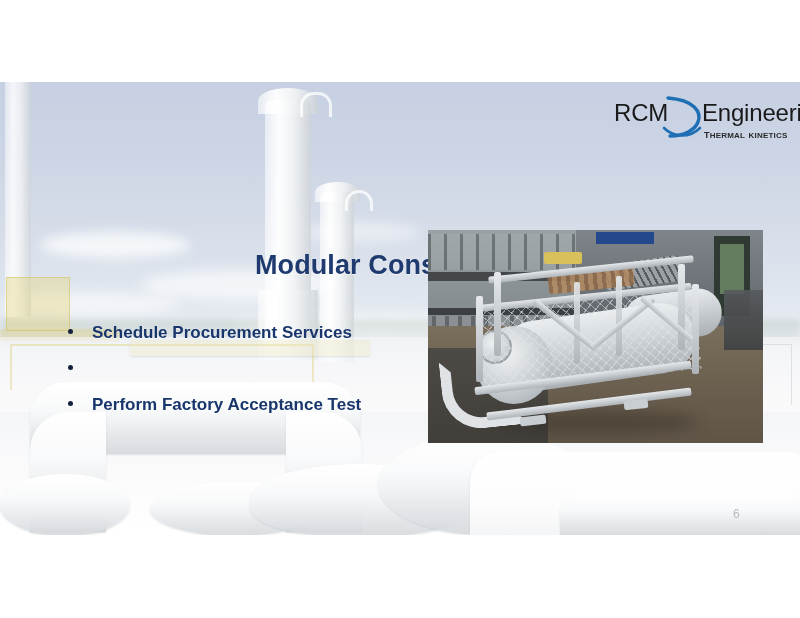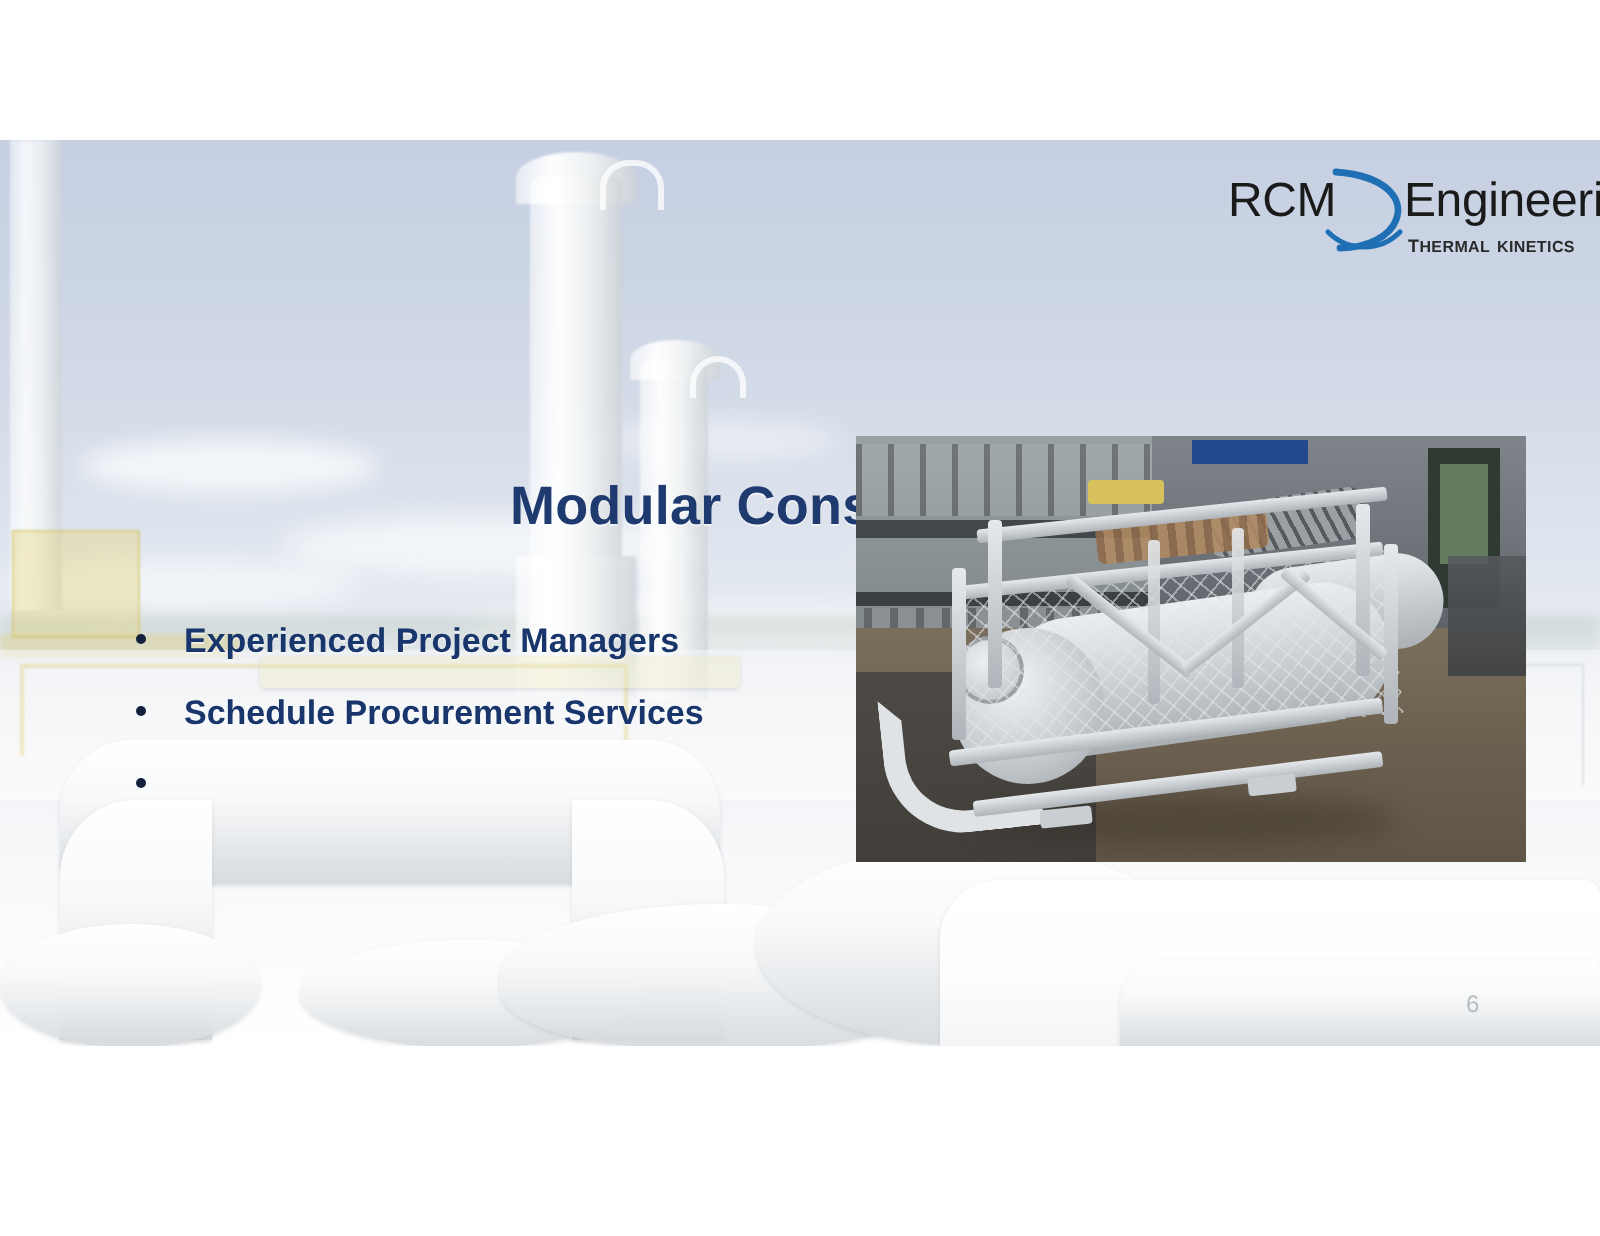--- a/index.html
+++ b/index.html
@@ -11,21 +11,21 @@
     width: 800px;
     height: 618px;
     overflow: hidden;
     font-family: "Liberation Sans", sans-serif;
   }
 
   
   .slide {
     position: absolute;
     left: 0;
-    top: 70px;
+    top: 82px;
     width: 800px;
     height: 453px;
     overflow: hidden;
     background: #ccd4e4;
   }
 
   
   .bg-sky {
     position: absolute;
     left: 0; top: 0;
@@ -486,28 +486,28 @@
     </svg>
     <span class="logo-eng">Engineering</span>
     <span class="logo-tk">Thermal Kinetics</span>
   </div>
 
   <div class="title">Modular Construction</div>
 
   <div class="bullets">
     <div class="bullet-row">
       <span class="bullet-dot"></span>
-      <span class="bullet-text">Experienced Project Managers</span>
-    </div>
-    <div class="bullet-row">
-      <span class="bullet-dot"></span>
       <span class="bullet-text">Schedule Procurement Services</span>
     </div>
     <div class="bullet-row">
       <span class="bullet-dot"></span>
+    </div>
+    <div class="bullet-row">
+      <span class="bullet-dot"></span>
+      <span class="bullet-text">Perform Factory Acceptance Test</span>
     </div>
   </div>
 
   <div class="photo">
     <div class="ph-wallL"></div>
     <div class="ph-wallblocks"></div>
     <div class="ph-wallbeam"></div>
     <div class="ph-wallbeam2"></div>
     <div class="ph-wallRack"></div>
     <div class="ph-wallR"></div>

